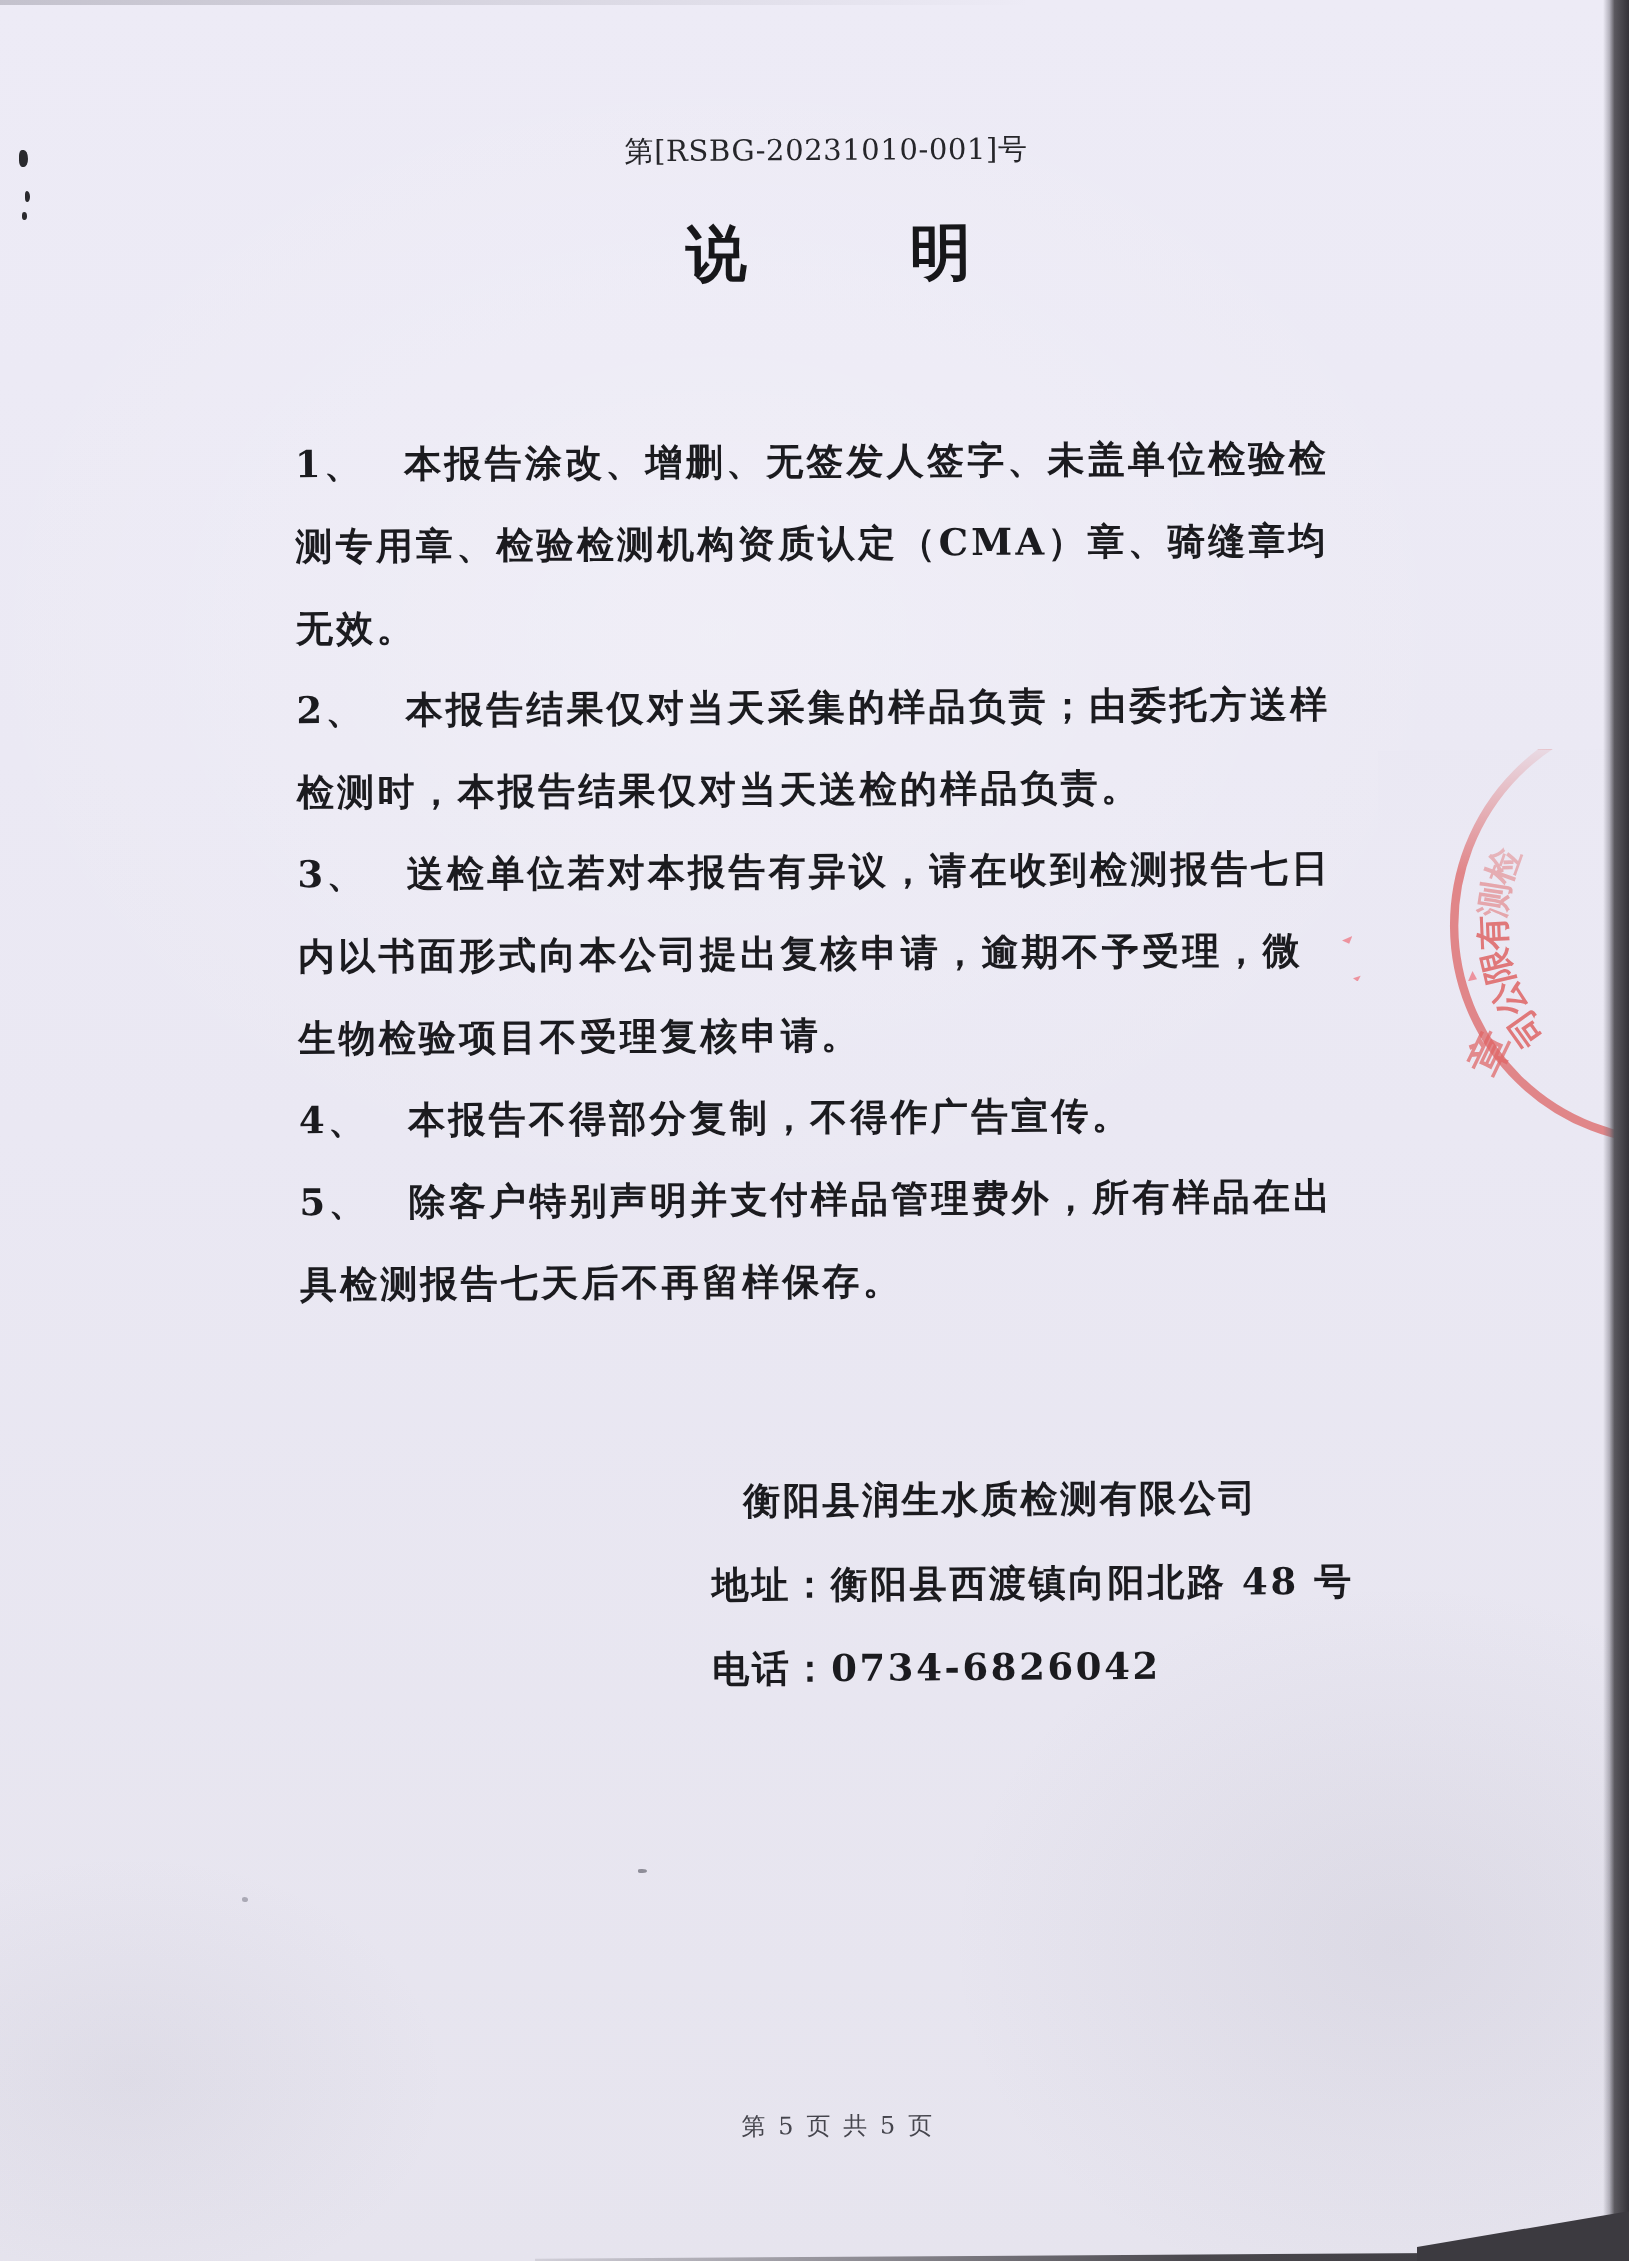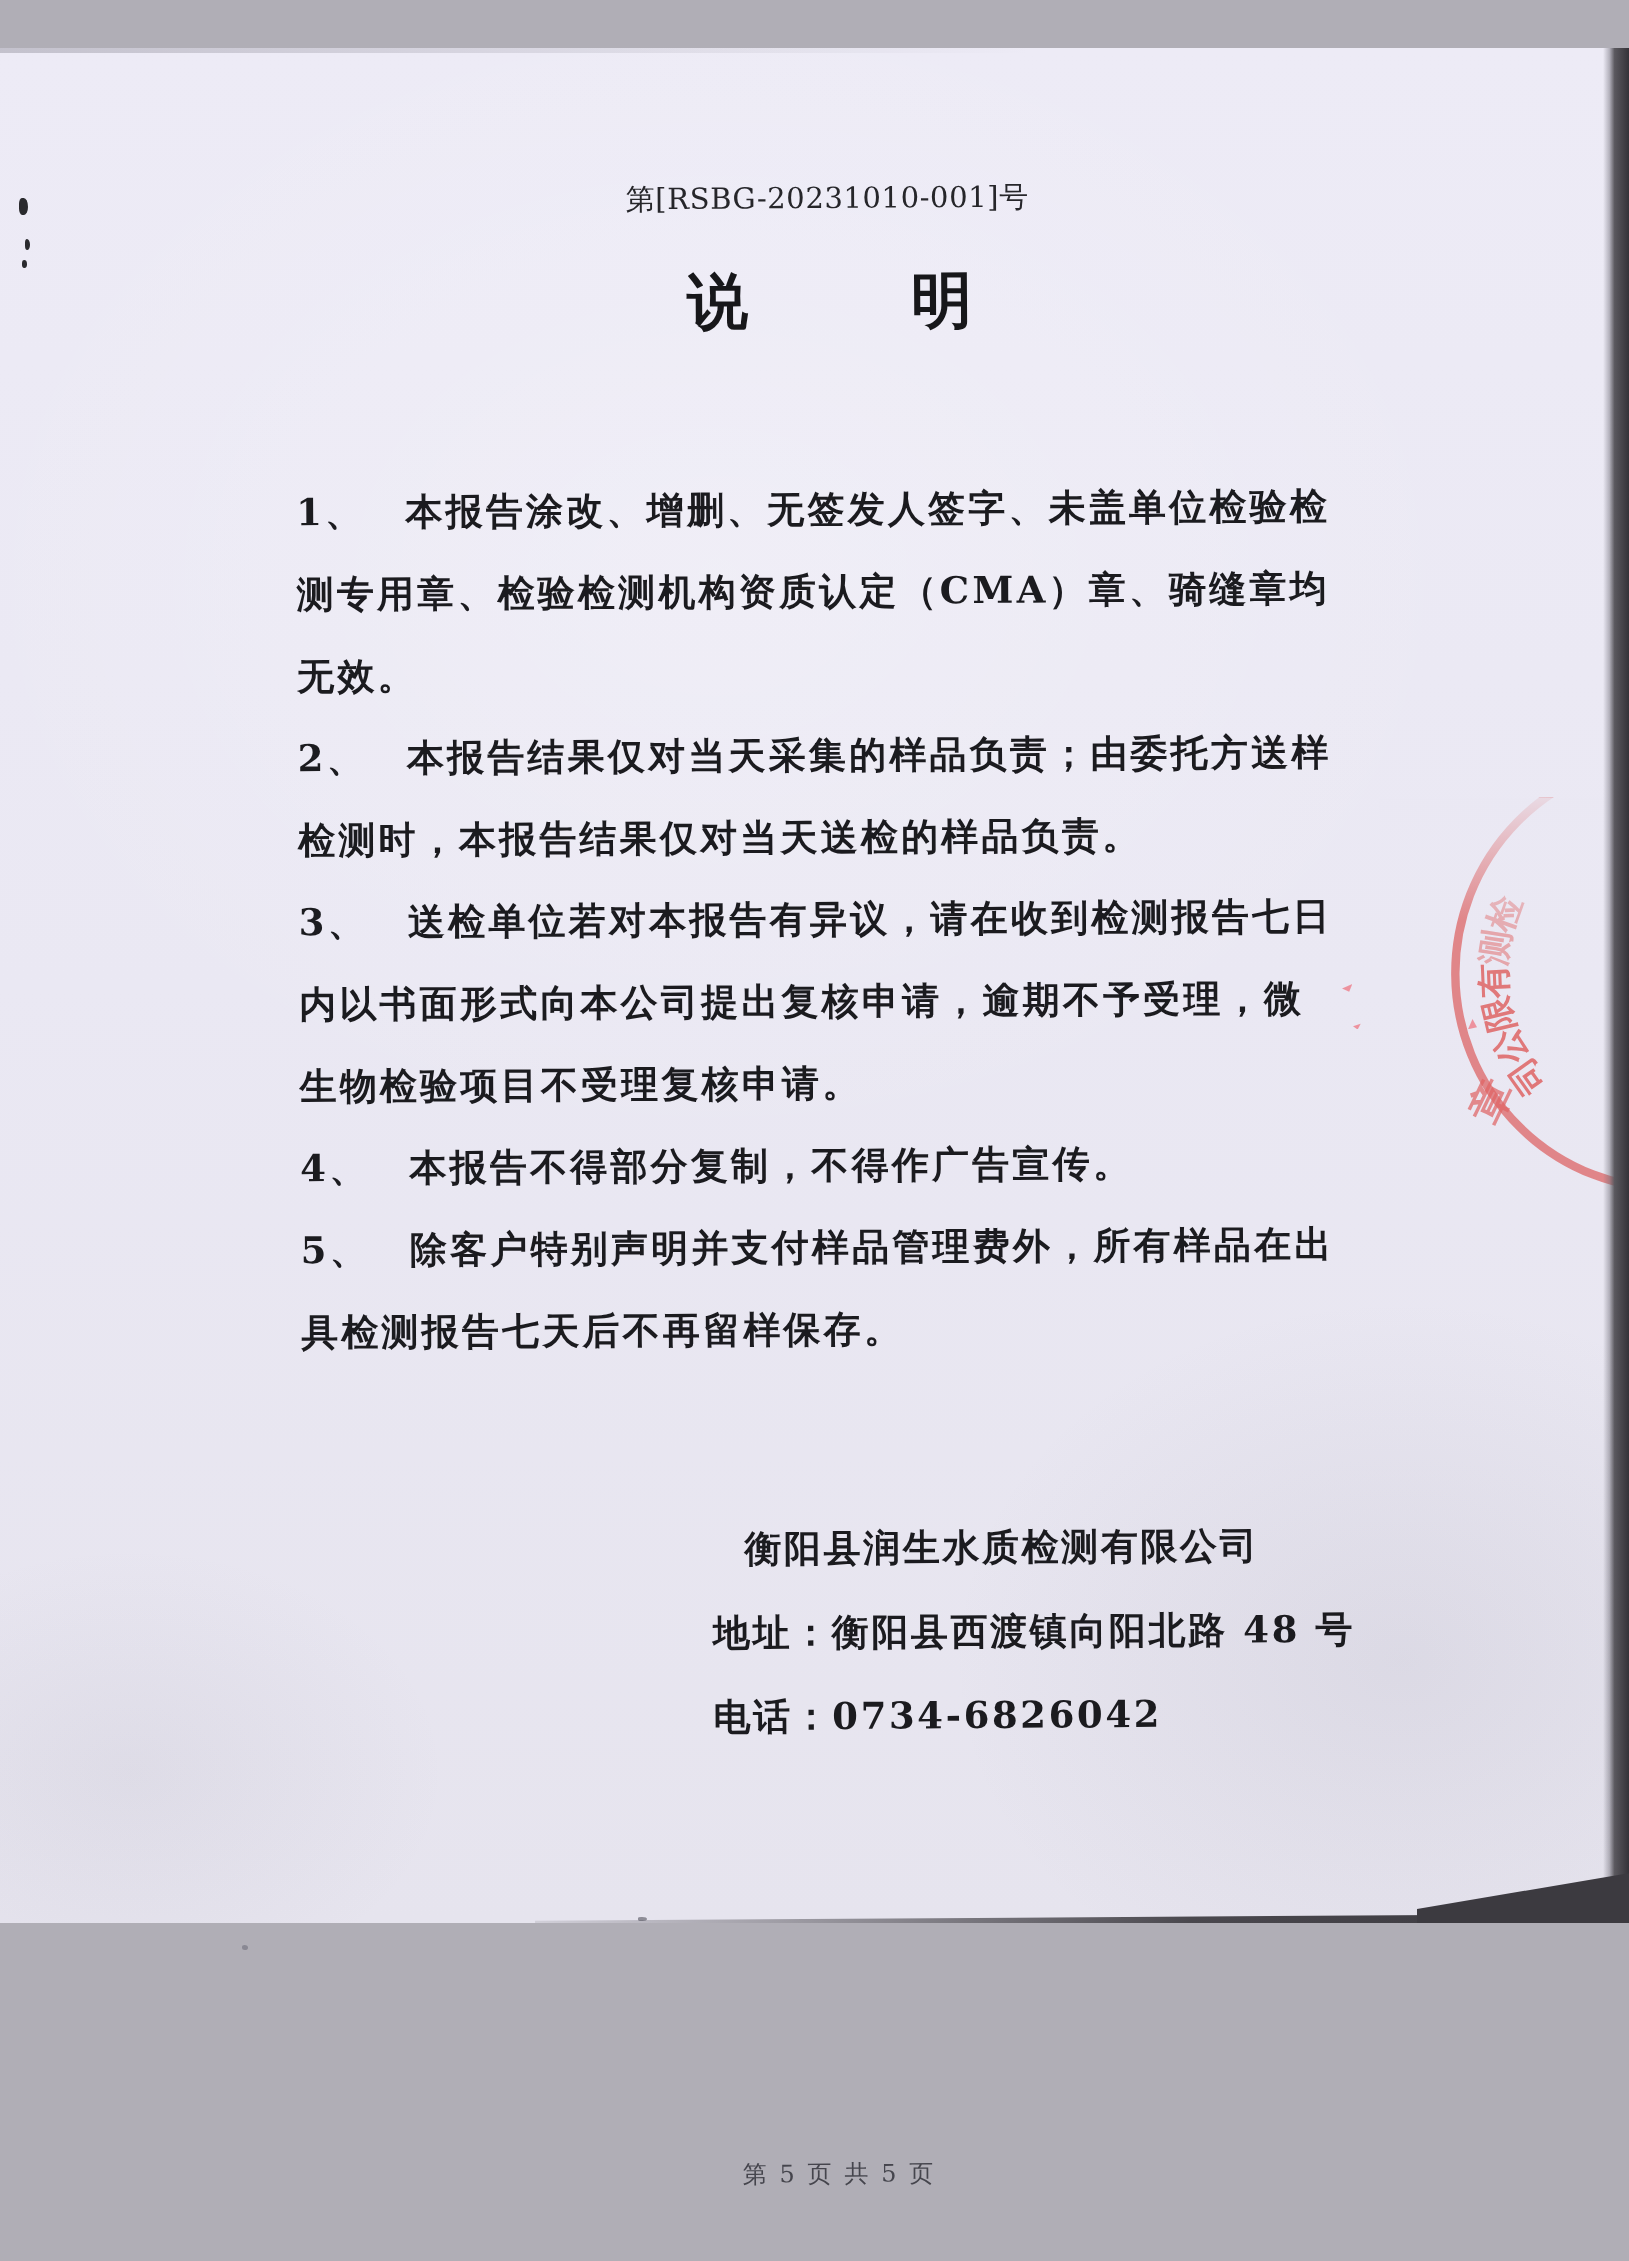--- a/index.html
+++ b/index.html
@@ -3,29 +3,28 @@
 <meta charset="utf-8">
 <style>
   html, body {
     margin: 0; padding: 0;
     width: 1630px; height: 2261px;
     overflow: hidden;
     background: #b0aeb6;
   }
   .scan {
     position: relative;
-    width: 1630px; height: 1875px;
+    width: 1630px; height: 2261px;
     background:
       radial-gradient(ellipse 1096px 838px at 44% 28%, rgba(255,255,255,0.22), rgba(255,255,255,0) 72%),
       radial-gradient(ellipse 645px 516px at 86% 86%, rgba(118,115,135,0.10), rgba(118,115,135,0) 70%),
       radial-gradient(ellipse 451px 322px at 8% 92%, rgba(120,118,138,0.08), rgba(120,118,138,0) 70%),
       linear-gradient(to bottom, #edebf6 0%, #eae8f3 50%, #e6e4ee 100%);
     font-family: "DejaVu Serif", "Liberation Serif", serif;
     color: #1c1c20;
-    margin-top: 48px;
   }
   .content { position: absolute; inset: 0; transform: rotate(-0.35deg); transform-origin: 50% 50%; }
 
   .report-number {
     position: absolute; top: 131px; left: 17px; width: 1630px;
     text-align: center; font-size: 29px; letter-spacing: 0.6px; color: #26262a;
   }
   .doc-title {
     position: absolute; top: 213px; left: 18.7px; width: 1630px;
     display: flex; justify-content: center; gap: 163px;

